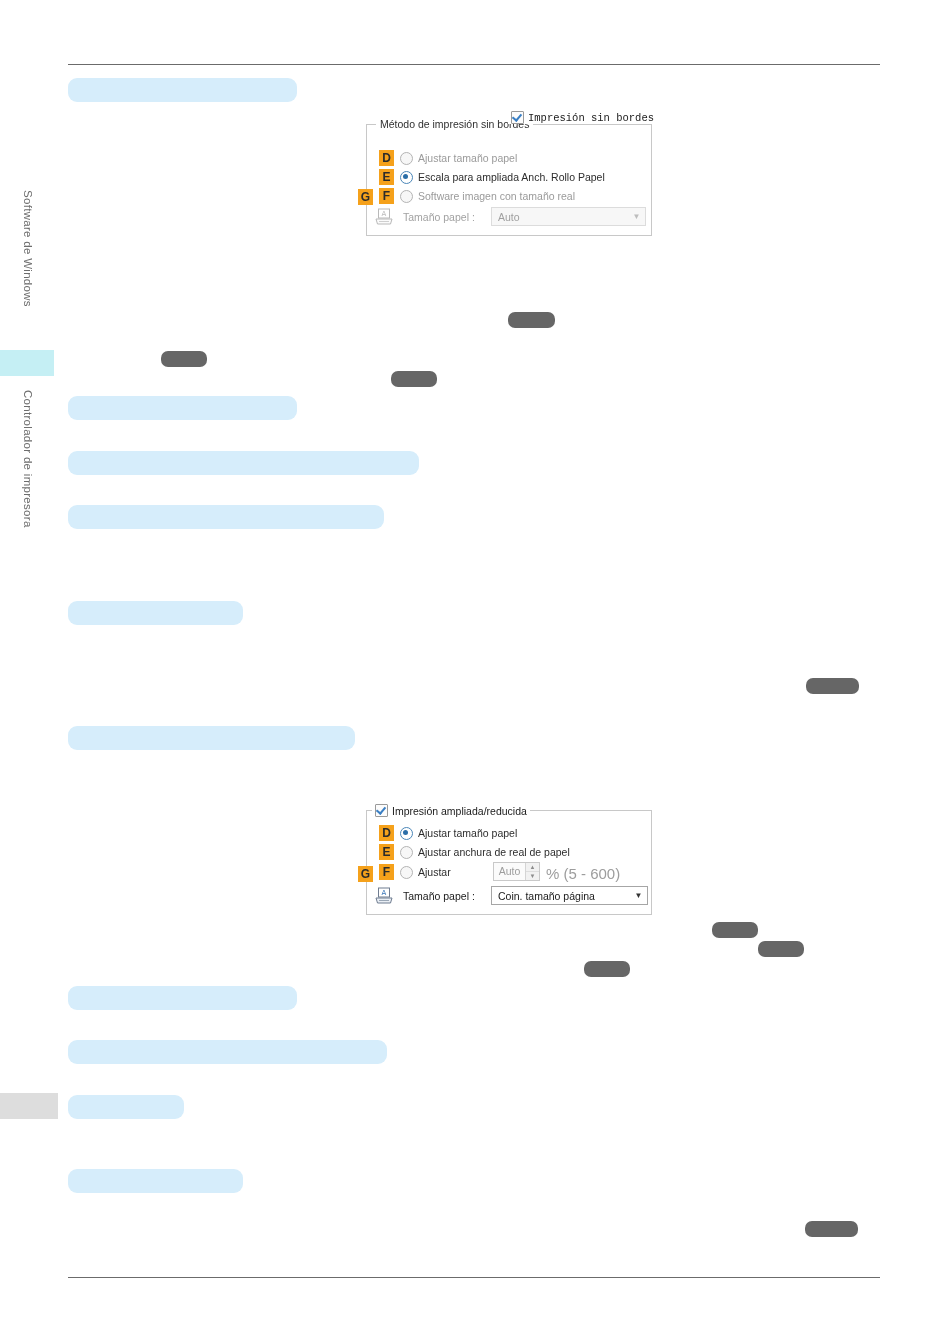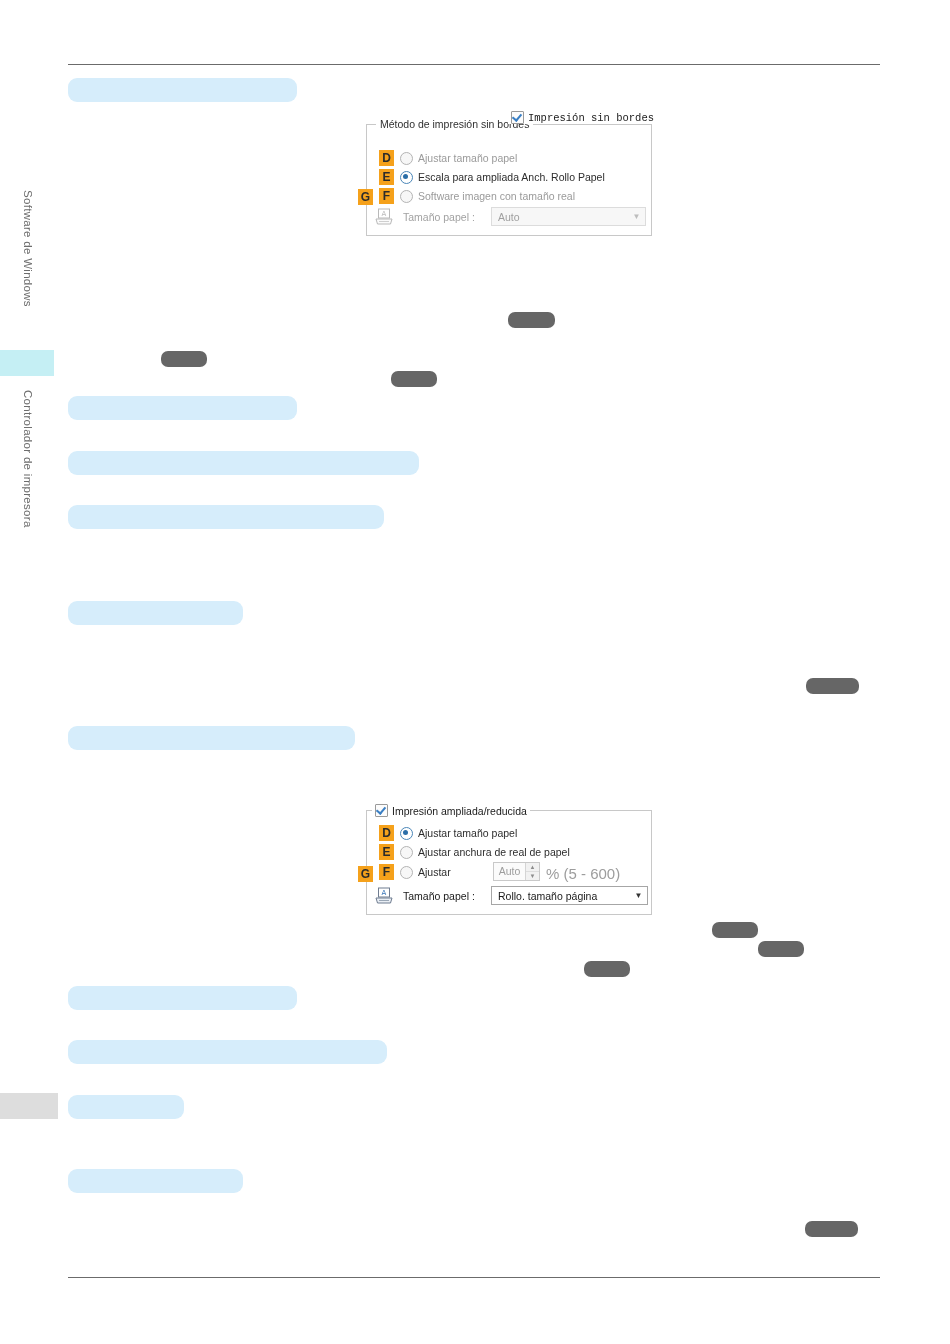--- a/index.html
+++ b/index.html
@@ -394,16 +394,16 @@
         <rect x="4.5" y="1" width="11" height="9" fill="#ffffff" stroke="#6f7c90" stroke-width="1"></rect>
         <text x="10" y="8.4" font-size="7" text-anchor="middle" fill="#2f6fb5" font-family="DejaVu Sans, sans-serif">A</text>
         <path d="M2 11 L18 11 L16.5 16 L3.5 16 Z" fill="#e9eef4" stroke="#6f7c90" stroke-width="1"></path>
         <line x1="5" y1="13.5" x2="15" y2="13.5" stroke="#9aa7b6" stroke-width="1"></line>
       </svg>
     </span>
     <span class="size-label">Tamaño papel :</span>
   </div>
 
   <div class="combo" style="left:126px; top:82px; width:157px;">
-    <span class="combo-text">Rollo. tamaño página</span>
+    <span class="combo-text">Coin. tamaño página</span>
     <span class="combo-arrow">▼</span>
   </div>
 </div>
 
 </body></html>

